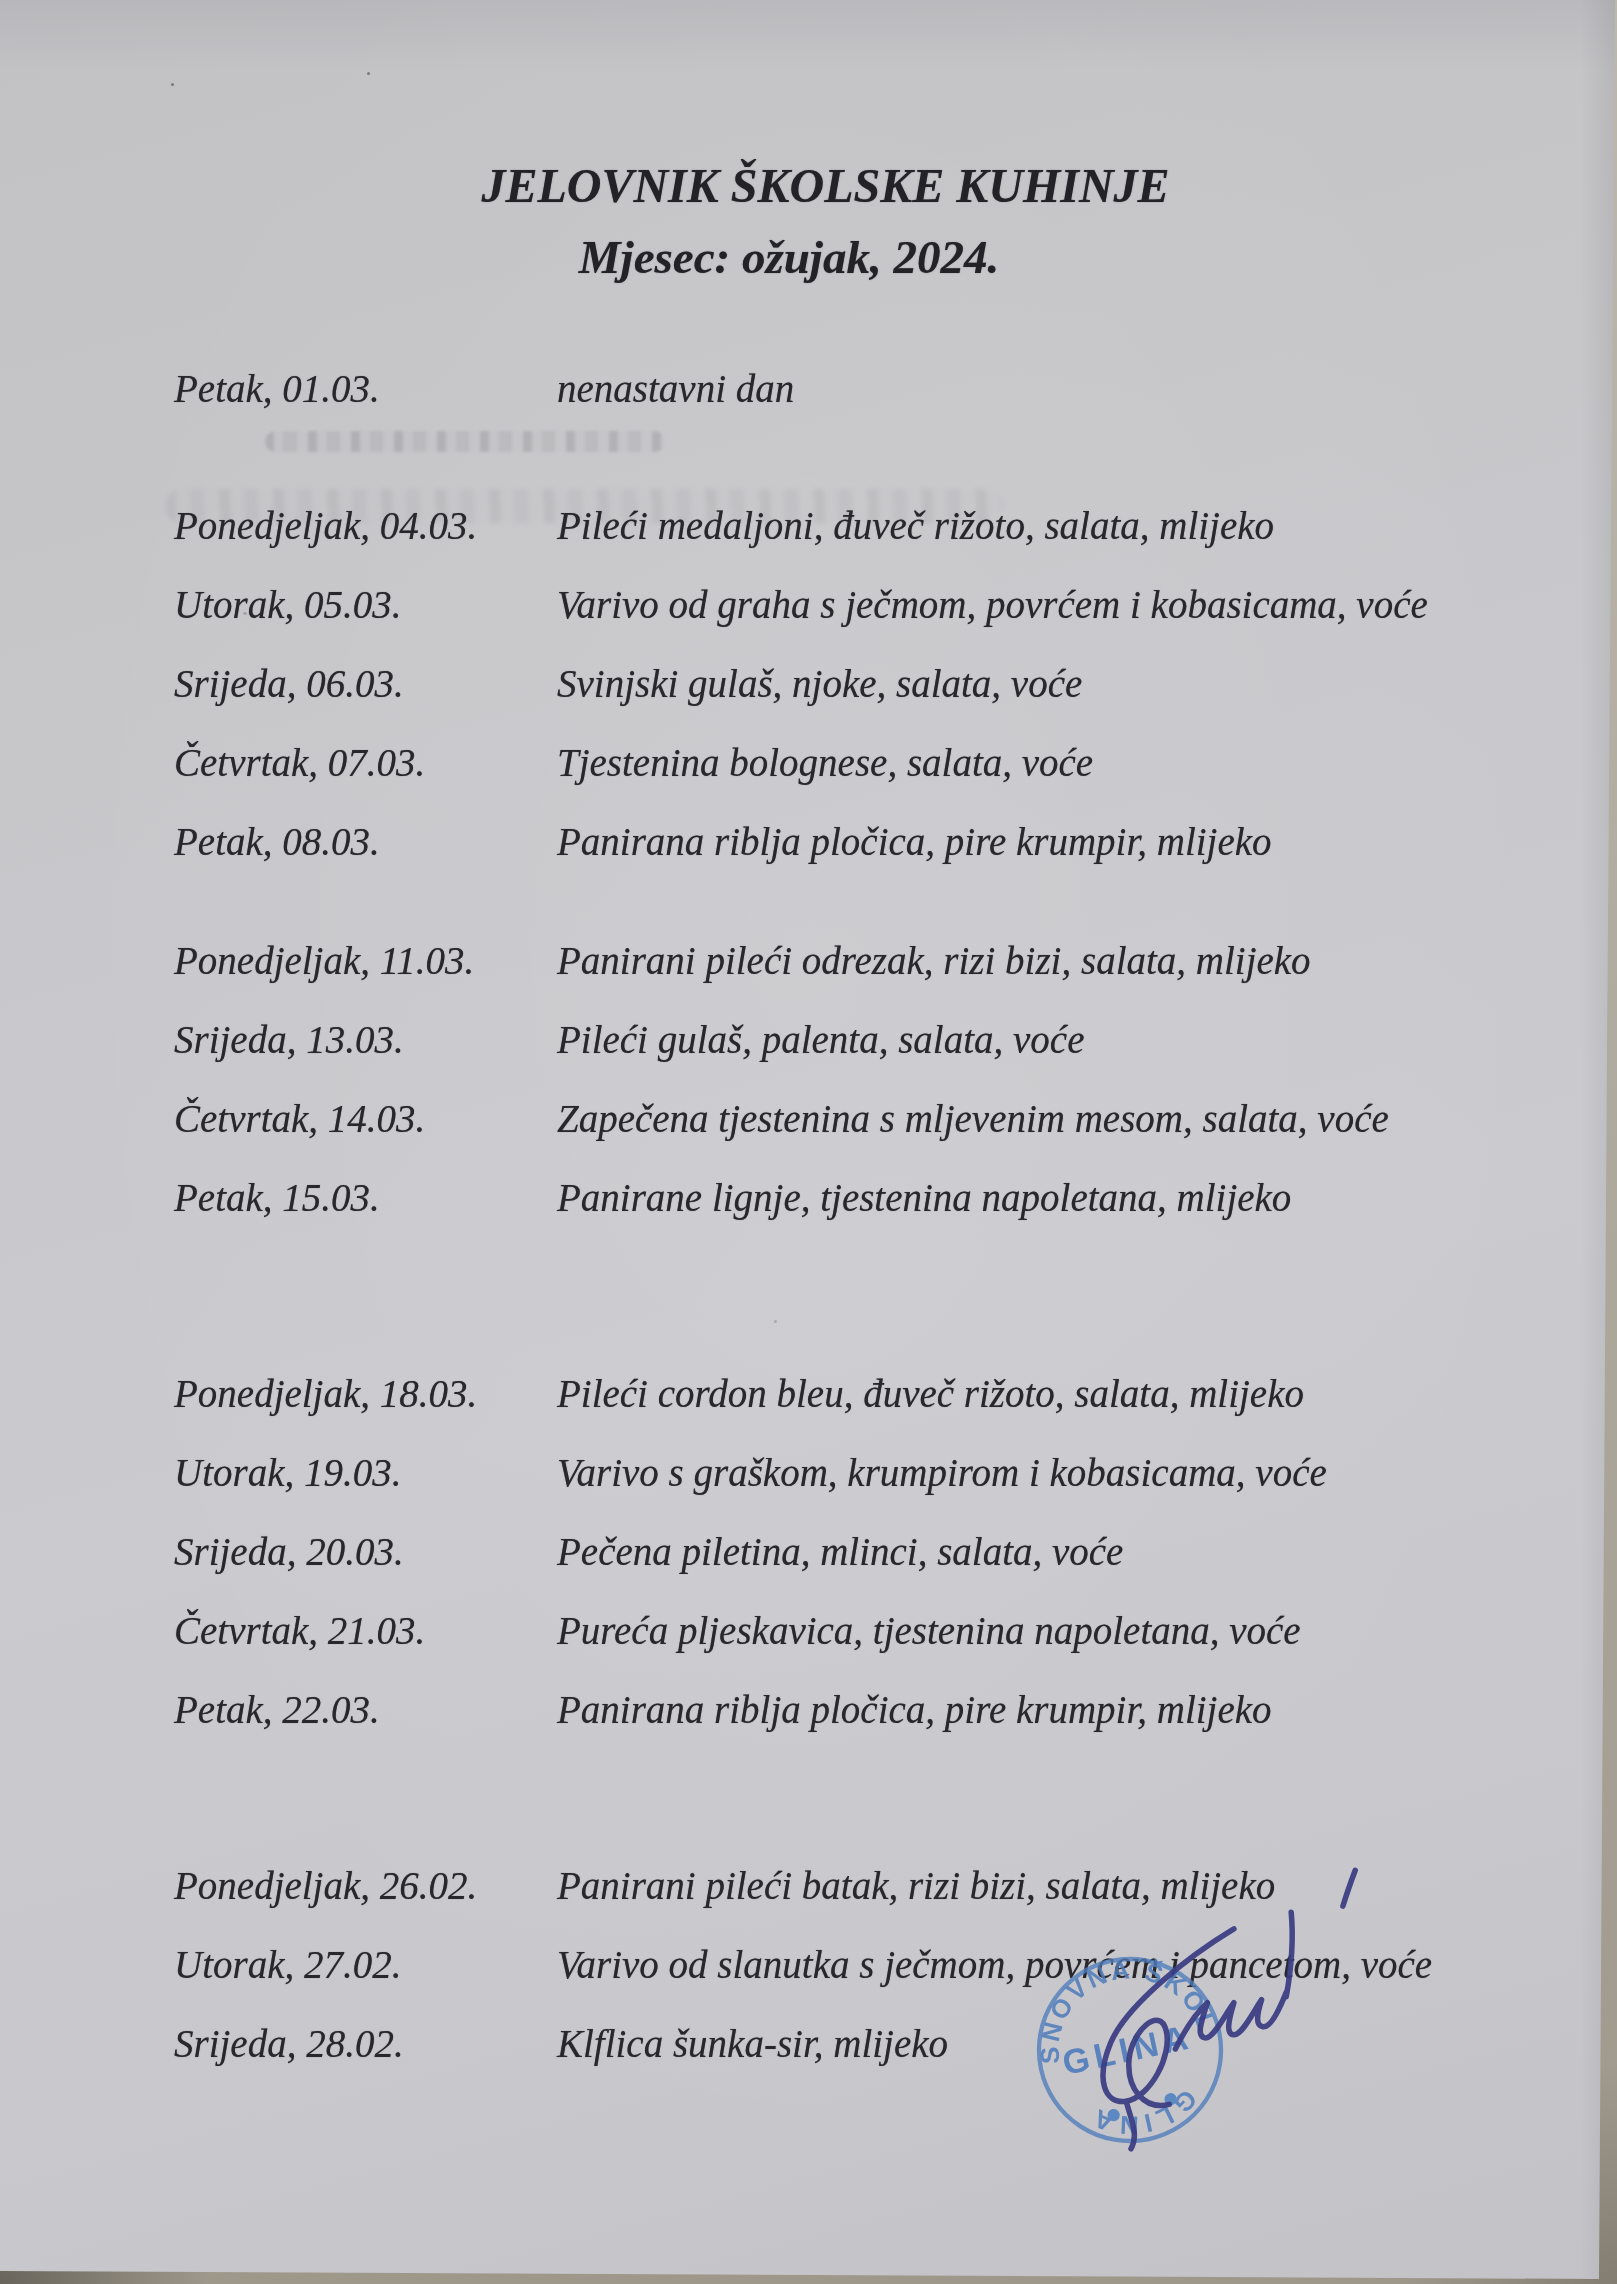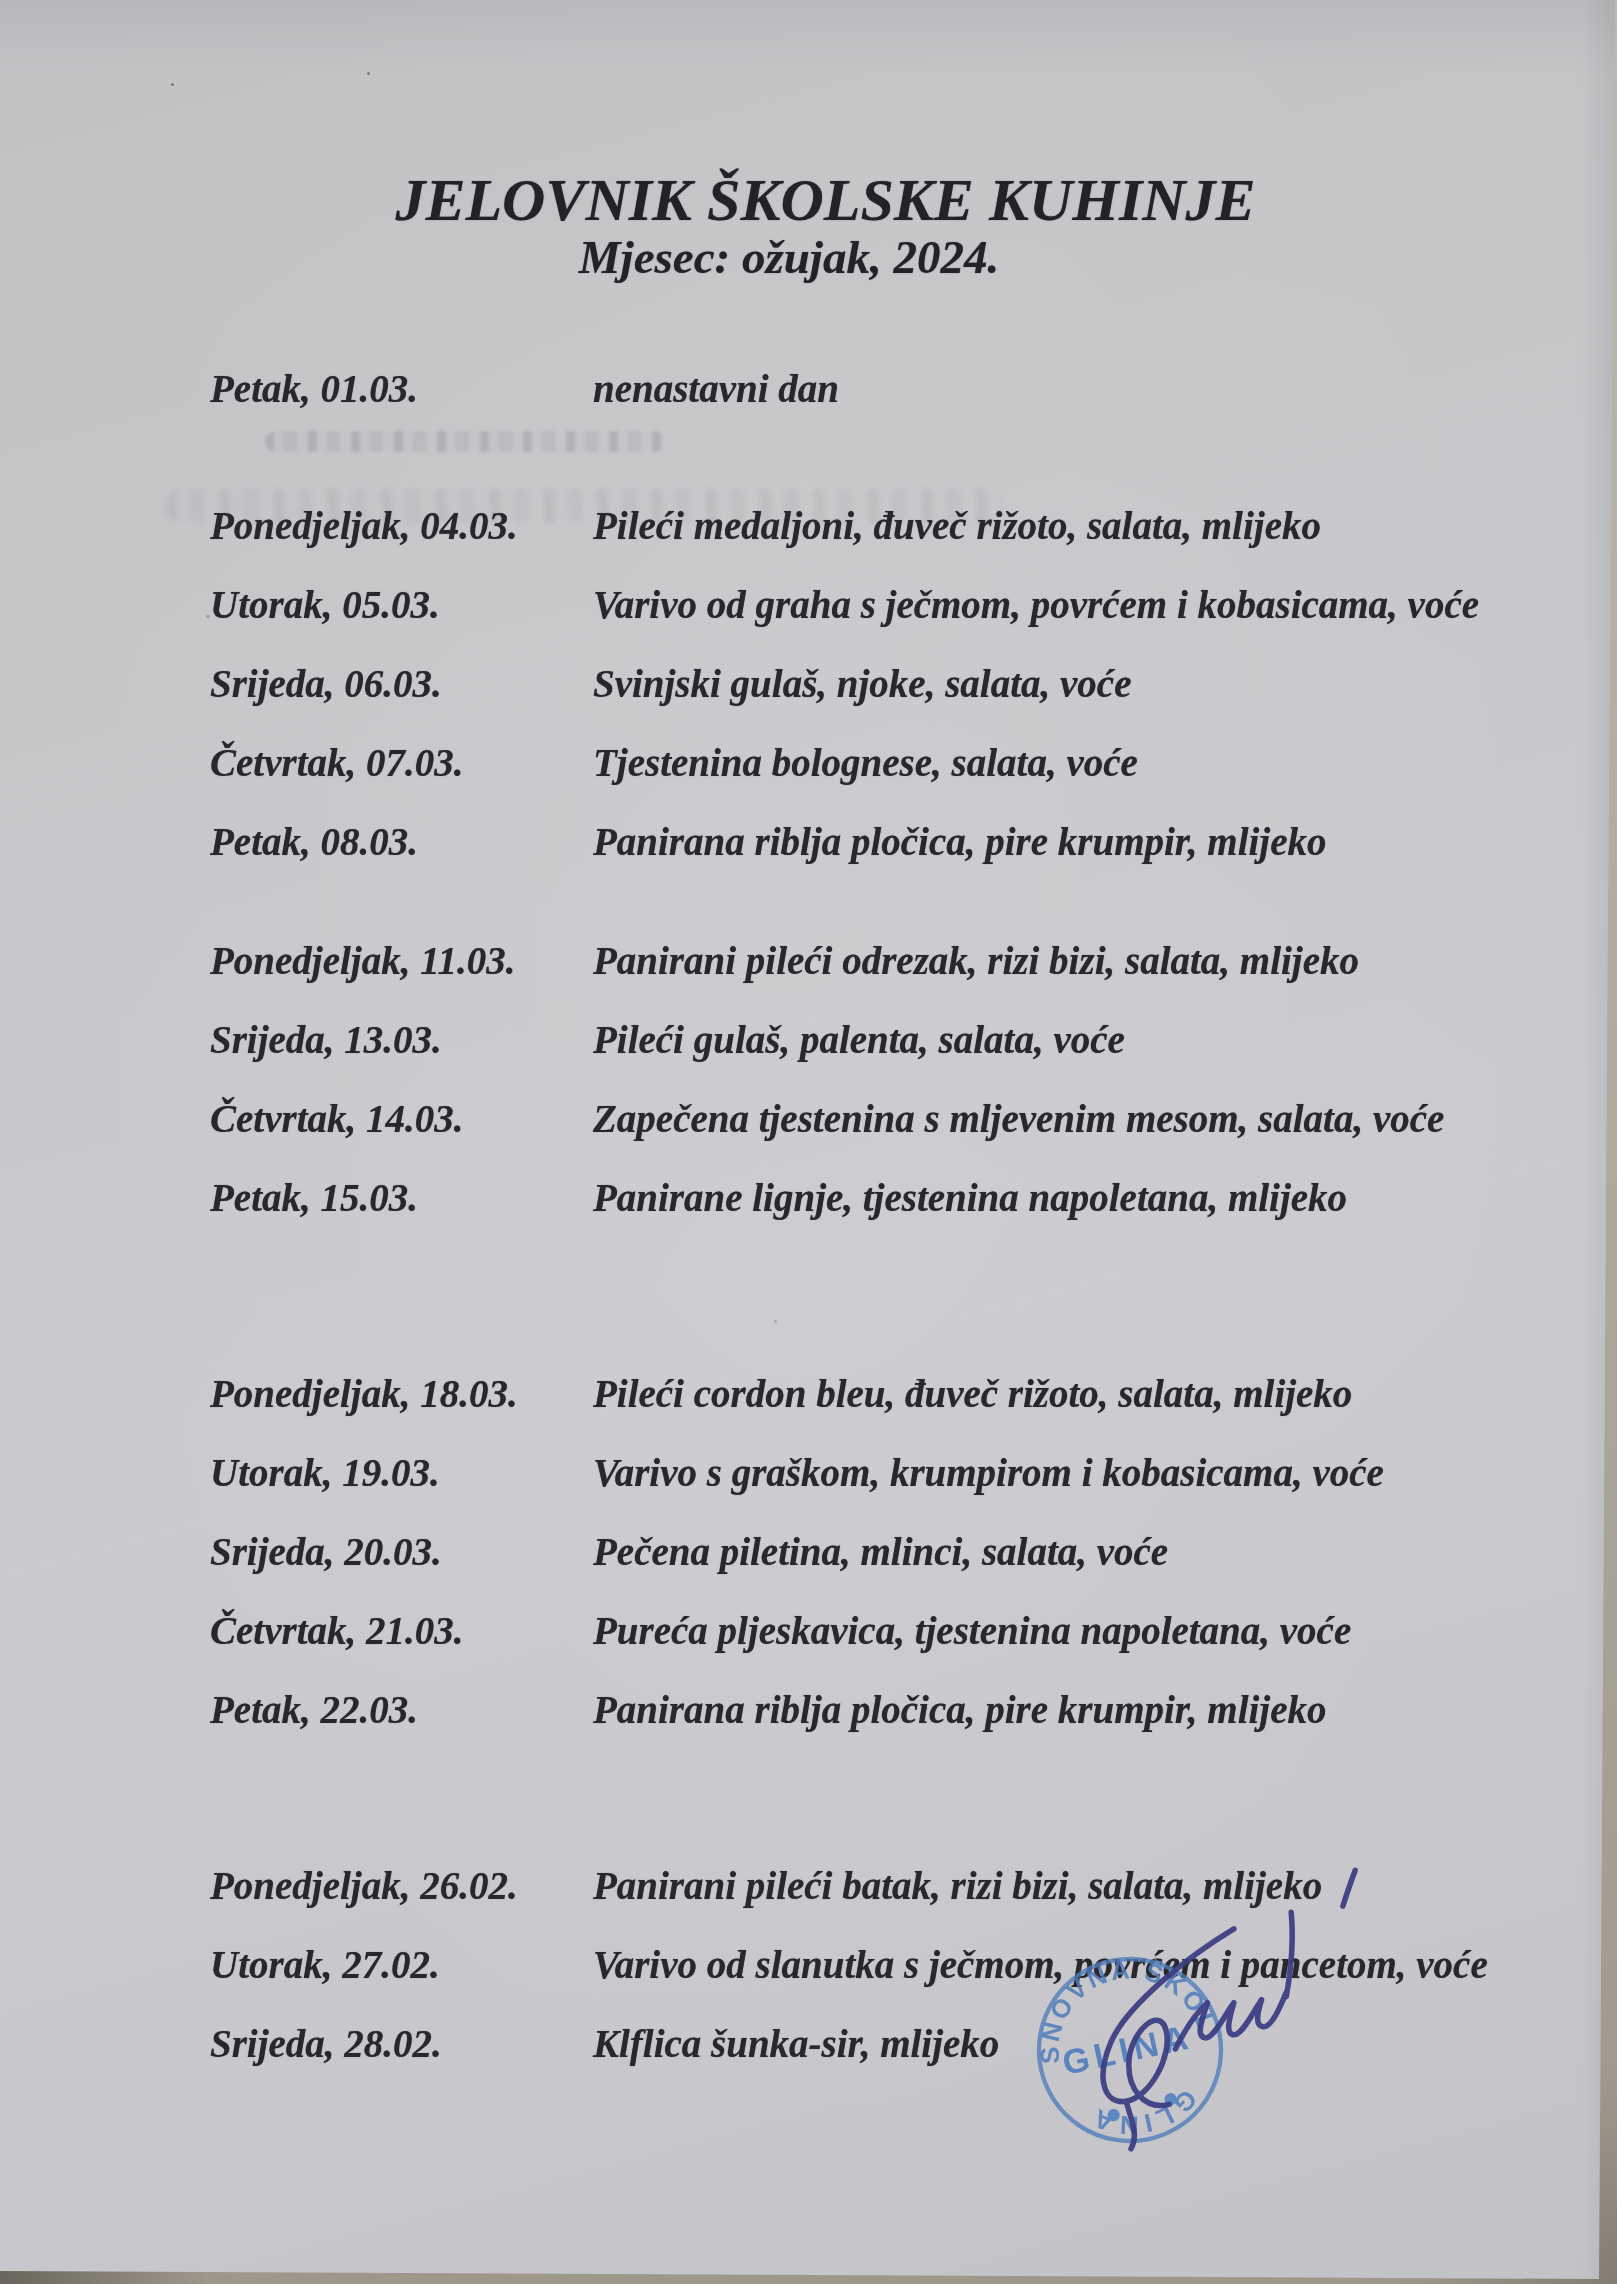--- a/index.html
+++ b/index.html
@@ -25,30 +25,29 @@
   }
   .paper::after{ 
     content:"";position:absolute;top:0;right:0;bottom:0;width:37px;
     background:linear-gradient(90deg,transparent,rgba(110,108,112,.18));
   }
   .title-line{
     position:absolute;white-space:nowrap;text-align:center;
     font-weight:bold;font-style:italic;color:#222227;
     text-shadow:0 0 1.2px rgba(40,40,48,.55);
   }
-  .title-1{left:34px;right:0;top:170px;font-size:60px;line-height:1;}
+  .title-1{left:34px;right:0;top:162px;font-size:48px;line-height:1;}
   .title-2{left:0;right:39px;top:234px;font-size:47px;line-height:1;font-family:Liberation Serif, serif;}
   .group{position:absolute;left:0;right:0;}
   .row{position:relative;height:79px;}
   .cell{
     position:absolute;top:50%;transform:translateY(-50%);
-    font-weight:bold;font-style:italic;font-size:39px;line-height:1;
+    font-weight:normal;font-style:italic;font-size:39px;line-height:1;
     color:#28282c;white-space:nowrap;
     text-shadow:0 0 0.9px rgba(40,40,48,.6);
-    margin-left:36px;
   }
   .cell.date{left:174px;}
   .cell.meal{left:557px;}
   .g0{top:348px;} .g1{top:485px;} .g2{top:920px;} .g3{top:1353px;} .g4{top:1845px;}
   .smudge{position:absolute;border-radius:14.8px;pointer-events:none;}
   .smudge-a{
     left:265px;top:431px;width:400px;height:21px;opacity:.65;filter:blur(1.8px);
     background:repeating-linear-gradient(90deg,
       rgba(90,90,96,.30) 0 8.6px, rgba(150,150,156,.10) 8.6px 18.5px,
       rgba(120,120,126,.24) 18.5px 32px, rgba(160,160,165,.08) 32px 43px);

